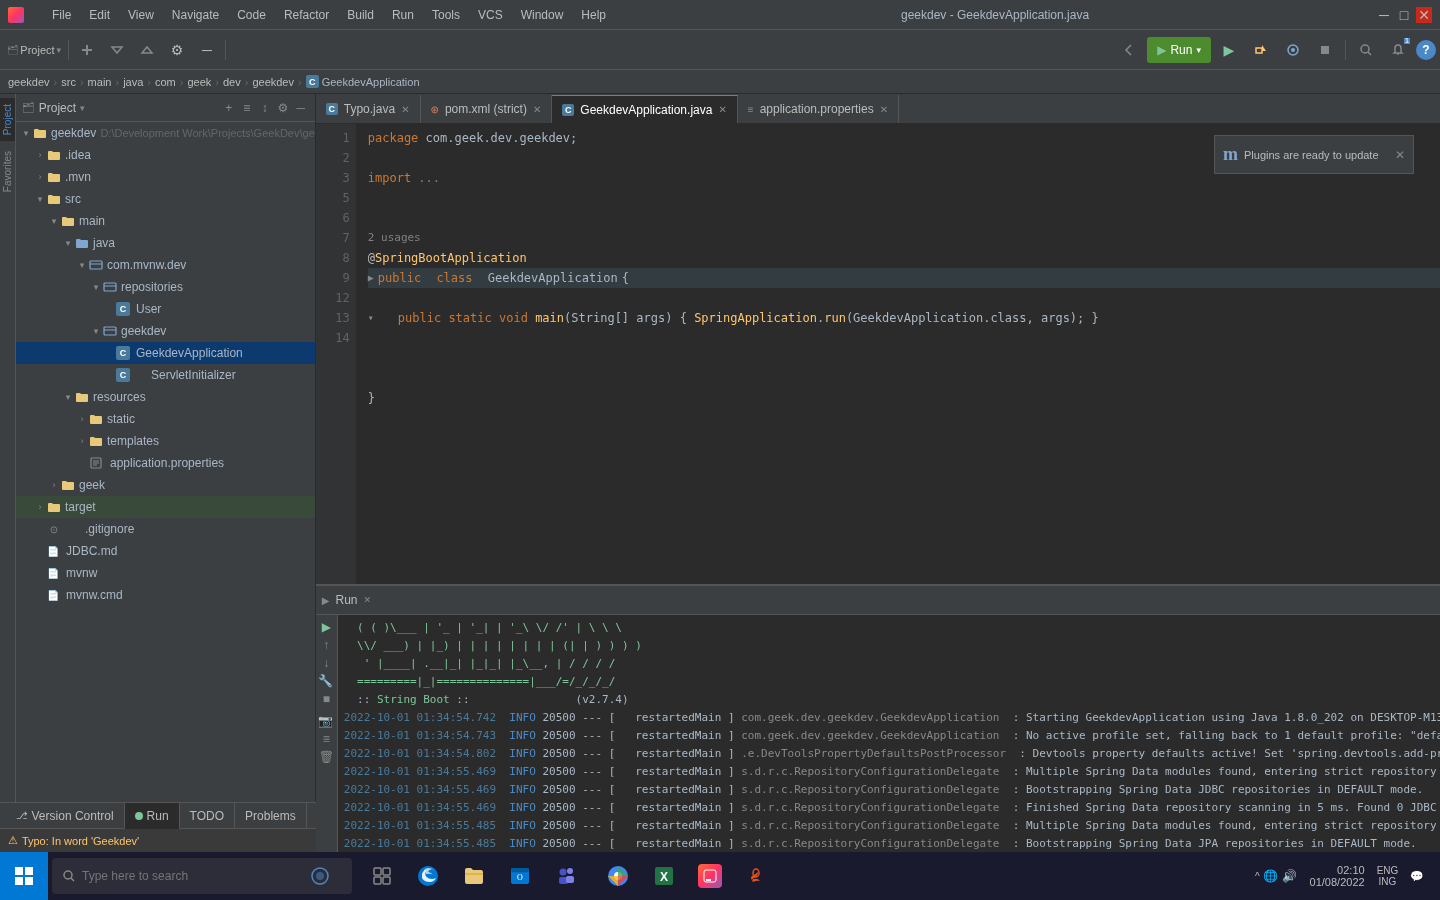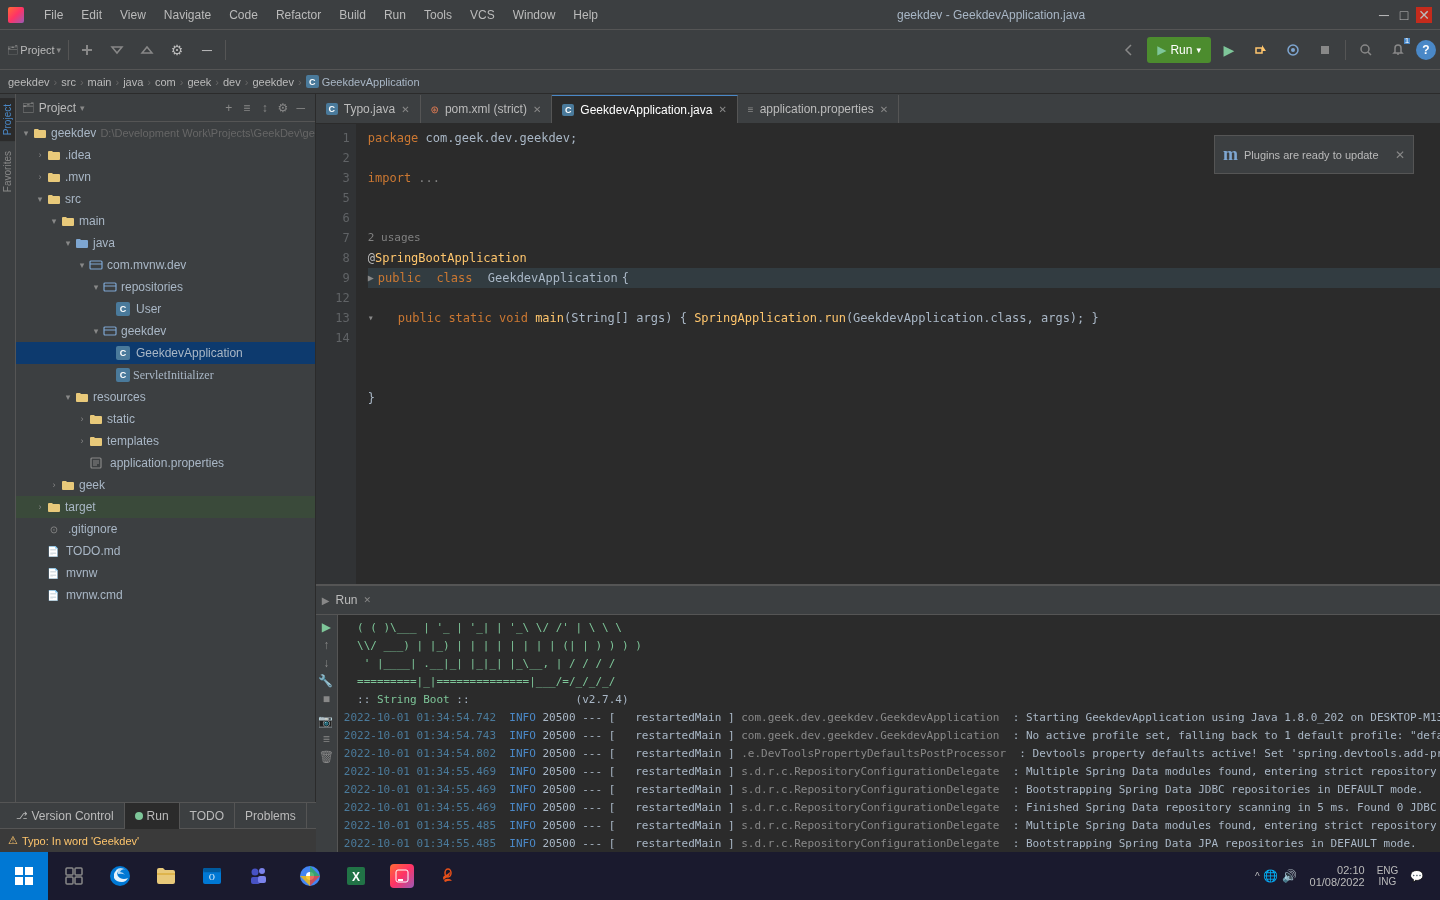--- a/index.html
+++ b/index.html
@@ -1,20 +1,20 @@
 <!DOCTYPE html>
 <html><head>
   <meta charset="utf-8">
   <style>
     * { margin: 0; padding: 0; box-sizing: border-box; }
     body { font-family: 'Segoe UI', Arial, sans-serif; font-size: 12px; background: #2b2b2b; color: #a9b7c6; width: 1440px; height: 900px; overflow: hidden; }
     
     
     #titlebar { height: 30px; background: #3c3f41; display: flex; align-items: center; justify-content: space-between; padding: 0 8px; border-bottom: 1px solid #555; }
-    #titlebar-left { display: flex; align-items: center; gap: 12px; }
+    #titlebar-left { display: flex; align-items: center; gap: 20px; }
     #titlebar-menus { display: flex; gap: 2px; }
     #titlebar-menus span { padding: 3px 8px; cursor: pointer; font-size: 12px; color: #bbb; }
     #titlebar-controls { display: flex; gap: 4px; }
     .tb-ctrl { width: 16px; height: 16px; display: flex; align-items: center; justify-content: center; cursor: pointer; color: #bbb; font-size: 14px; }
 
     
     #toolbar { height: 40px; background: #3c3f41; display: flex; align-items: center; padding: 0 4px; border-bottom: 1px solid #555; gap: 2px; }
     .toolbar-btn { width: 28px; height: 28px; display: flex; align-items: center; justify-content: center; cursor: pointer; border-radius: 3px; color: #bbb; font-size: 14px; }
     .toolbar-sep { width: 1px; height: 20px; background: #555; margin: 0 2px; }
     .toolbar-run { background: #4c8c2e; color: white; padding: 3px 10px; border-radius: 3px; display: flex; align-items: center; gap: 4px; cursor: pointer; font-size: 12px; height: 26px; }
@@ -375,21 +375,21 @@
 
       <div class="tree-item tree-indent-6 selected">
         <span class="tree-arrow" style="visibility:hidden;">›</span>
         <span class="tree-icon" style="background:#4a7a9b;color:white;border-radius:2px;font-size:9px;font-weight:bold;width:14px;height:14px;display:inline-flex;align-items:center;justify-content:center;">C</span>
         <span style="margin-left:3px;">GeekdevApplication</span>
       </div>
 
       <div class="tree-item tree-indent-6">
         <span class="tree-arrow" style="visibility:hidden;">›</span>
         <span class="tree-icon" style="background:#4a7a9b;color:white;border-radius:2px;font-size:9px;font-weight:bold;width:14px;height:14px;display:inline-flex;align-items:center;justify-content:center;">C</span>
-        <span style="margin-left:0;font-family:Liberation Serif, serif;">ServletInitializer</span>
+        <span style="margin-left:18px;">ServletInitializer</span>
       </div>
 
       <div class="tree-item tree-indent-3">
         <span class="tree-arrow">▾</span>
         <span class="tree-icon">
           <svg width="14" height="12" viewBox="0 0 14 12">
               <path d="M1 3 Q1 2 2 2 L5 2 L6 3 L12 3 Q13 3 13 4 L13 10 Q13 11 12 11 L2 11 Q1 11 1 10 Z" fill="#e8c97a"></path>
             </svg>
         </span>
         <span>resources</span>
@@ -444,27 +444,27 @@
           <svg width="14" height="12" viewBox="0 0 14 12">
               <path d="M1 3 Q1 2 2 2 L5 2 L6 3 L12 3 Q13 3 13 4 L13 10 Q13 11 12 11 L2 11 Q1 11 1 10 Z" fill="#e8c97a"></path>
             </svg>
         </span>
         <span>target</span>
       </div>
 
       <div class="tree-item tree-indent-1">
         <span class="tree-arrow" style="visibility:hidden;">›</span>
         <span class="tree-icon" style="color:#888; font-size:10px;">⊙</span>
-        <span style="margin-left:3px;">.gitignore</span>
+        <span style="margin-left:20px;">.gitignore</span>
       </div>
 
       <div class="tree-item tree-indent-1">
         <span class="tree-arrow" style="visibility:hidden;">›</span>
         <span class="tree-icon" style="color:#888; font-size:10px;">📄</span>
-        <span style="margin-left:1px;">TODO.md</span>
+        <span style="margin-left:1px;">JDBC.md</span>
       </div>
 
       <div class="tree-item tree-indent-1">
         <span class="tree-arrow" style="visibility:hidden;">›</span>
         <span class="tree-icon" style="color:#888; font-size:10px;">📄</span>
         <span style="margin-left:1px;">mvnw</span>
       </div>
 
       <div class="tree-item tree-indent-1">
         <span class="tree-arrow" style="visibility:hidden;">›</span>
@@ -690,20 +690,34 @@
 <div id="taskbar">
   <div id="taskbar-start">
     <svg width="20" height="20" viewBox="0 0 20 20">
       <rect x="1" y="1" width="8" height="8" fill="white"></rect>
       <rect x="11" y="1" width="8" height="8" fill="white"></rect>
       <rect x="1" y="11" width="8" height="8" fill="white"></rect>
       <rect x="11" y="11" width="8" height="8" fill="white"></rect>
     </svg>
   </div>
 
+  <div id="taskbar-search">
+    <svg width="14" height="14" viewBox="0 0 14 14">
+        <circle cx="6" cy="6" r="4" fill="none" stroke="#888" stroke-width="1.5"></circle>
+        <line x1="9" y1="9" x2="12" y2="12" stroke="#888" stroke-width="1.5"></line>
+      </svg>
+    <input type="text" style="background: none; border: none; color: rgb(187, 187, 187); font-size: 12px; width: 220px; outline: none;" placeholder="Type here to search">
+
+    <div style="width:24px;height:24px;display:flex;align-items:center;justify-content:center;">
+      <svg width="20" height="20" viewBox="0 0 20 20">
+          <circle cx="10" cy="10" r="8" fill="none" stroke="#4a88c7" stroke-width="1.5"></circle>
+          <circle cx="10" cy="10" r="4" fill="#4a88c7" opacity="0.5"></circle>
+        </svg>
+    </div>
+  </div>
 
   <div id="taskbar-icons">
 
     <div class="taskbar-icon">
       <svg width="20" height="20" viewBox="0 0 20 20">
           <rect x="2" y="2" width="7" height="7" rx="1" fill="none" stroke="#888" stroke-width="1.5"></rect>
           <rect x="11" y="2" width="7" height="7" rx="1" fill="none" stroke="#888" stroke-width="1.5"></rect>
           <rect x="2" y="11" width="7" height="7" rx="1" fill="none" stroke="#888" stroke-width="1.5"></rect>
           <rect x="11" y="11" width="7" height="7" rx="1" fill="none" stroke="#888" stroke-width="1.5"></rect>
         </svg>

